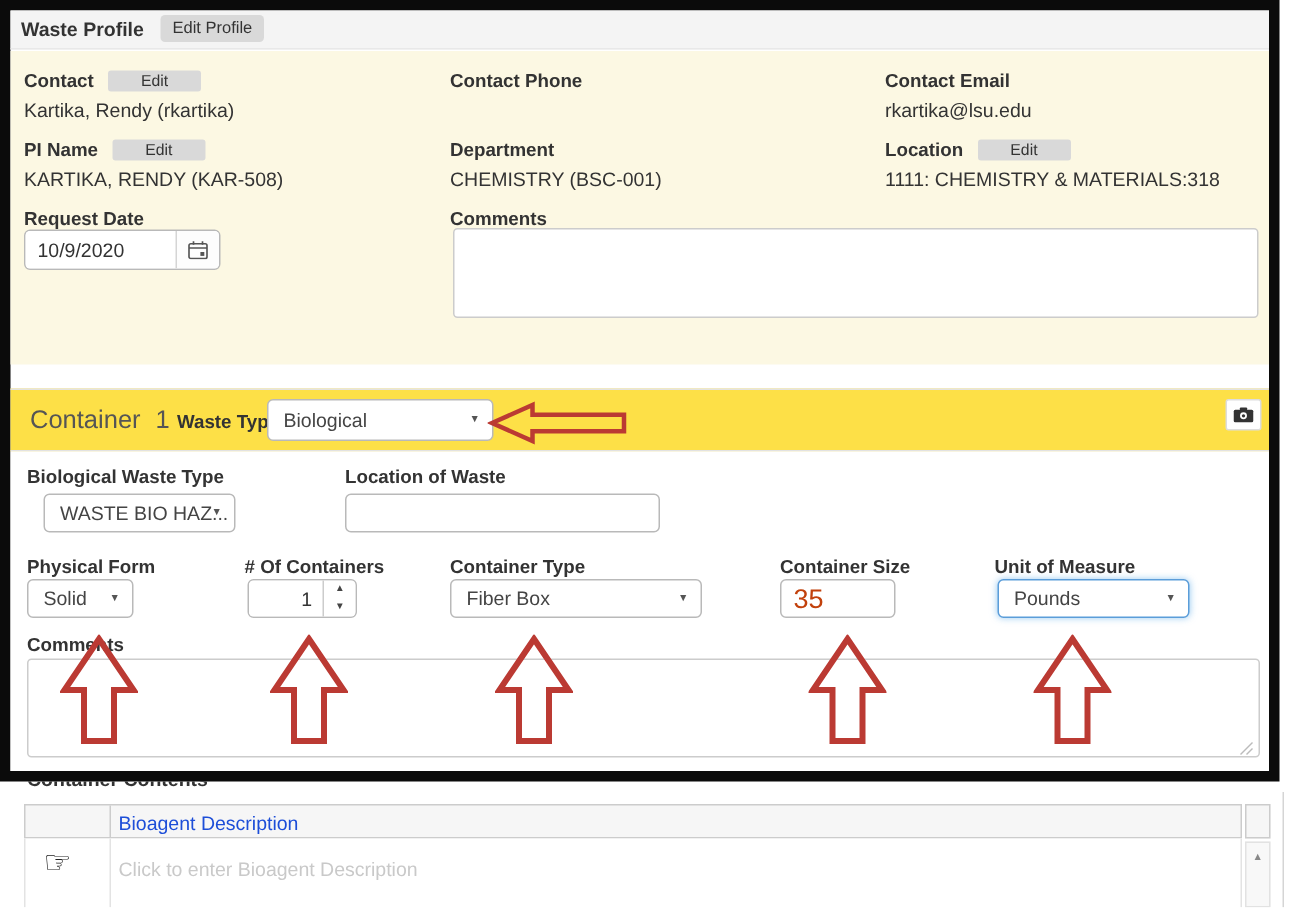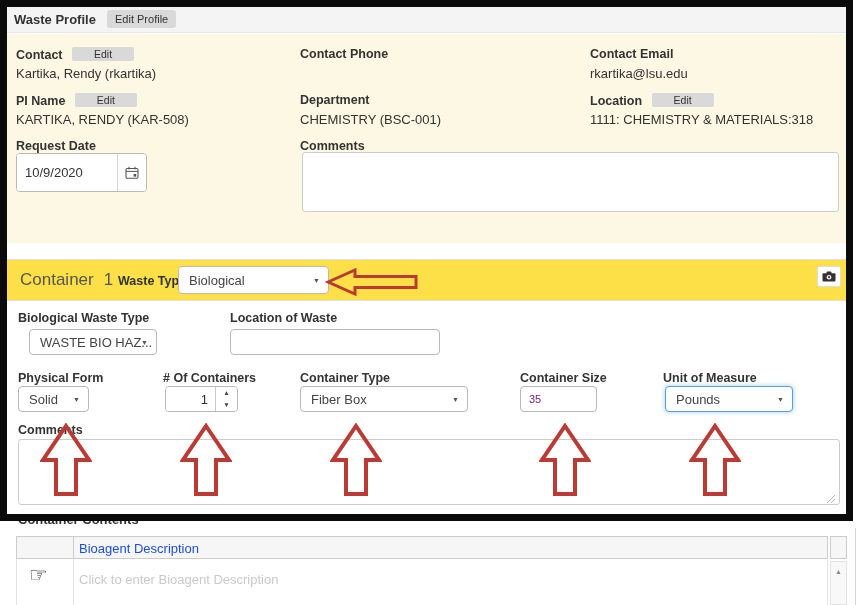--- a/index.html
+++ b/index.html
@@ -18,21 +18,21 @@
   .btn { background:#d9d9d9; border:none; border-radius:3px; color:#333; cursor:pointer;
          font-family:"Liberation Sans",sans-serif; }
   .editprofile { position:absolute; left:100px; top:3px; font-size:11px; padding:3px 8px; }
   .reqnum { position:absolute; right:5px; top:5px; font-size:13px; font-weight:bold; white-space:nowrap; }
 
   
   .profile { position:absolute; left:0; top:27px; width:839px; height:209px; background:#fcf8e3; }
   .lbl { position:absolute; font-size:12.5px; font-weight:bold; white-space:nowrap; }
   .val { position:absolute; font-size:13px; white-space:nowrap; }
   .miniedit { font-size:10.5px; padding:1px 22px; border-radius:2px; margin-left:6px; vertical-align:1px; }
-  .dategroup { position:absolute; left:9px; top:119px; width:131px; height:39px; background:#fff;
+  .dategroup { position:absolute; left:9px; top:119px; width:131px; height:27px; background:#fff;
                border:1px solid #b9b9b9; border-radius:4px; display:flex; overflow:hidden; }
   .dategroup input { flex:1; border:none; outline:none; font-size:13px; padding:0 8px; color:#333;
                      font-family:"Liberation Sans",sans-serif; min-width:0; background:#fff; }
   .calbtn { width:29px; border:none; border-left:1px solid #d5d5d5; background:#fdfdfd; cursor:pointer;
             display:flex; align-items:center; justify-content:center; }
   .ta { position:absolute; background:#fff; border:1px solid #ccc; border-radius:3px; resize:none;
         font-family:"Liberation Sans",sans-serif; font-size:13px; padding:4px 6px; outline:none; }
 
   
   .chead { position:absolute; left:0; top:252px; width:839px; height:42px; background:#fde047;
@@ -44,21 +44,21 @@
                border:1px solid #ddd; border-radius:2px; cursor:pointer; display:flex;
                align-items:center; justify-content:center; }
 
   
   .dd { position:absolute; background:#fff; border:1px solid #b9b9b9; border-radius:4px; cursor:pointer; }
   .dd .txt { position:absolute; left:10px; top:50%; transform:translateY(-50%);
              font-size:13px; color:#444; white-space:nowrap; }
   .caret { position:absolute; right:8px; top:50%; transform:translateY(-50%);
            font-size:7px; color:#555; }
   .ti { position:absolute; background:#fff; border:1px solid #b9b9b9; border-radius:4px;
-        font-size:11px; color:#701a75; padding:0 8px; outline:none;
+        font-size:18px; color:#c2410c; padding:0 8px; outline:none;
         font-family:"Liberation Sans",sans-serif; }
 
   
   .cform { position:absolute; left:0; top:294px; width:839px; height:213px; background:#fff; }
   .spin { position:absolute; left:158px; top:85px; width:73px; height:26px; background:#fff;
           border:1px solid #b9b9b9; border-radius:4px; display:flex; overflow:hidden; }
   .spin input { flex:1; border:none; outline:none; text-align:right; font-size:13px; padding-right:7px;
                 color:#333; font-family:"Liberation Sans",sans-serif; min-width:0; }
   .spincol { width:22px; border-left:1px solid #ccc; display:flex; flex-direction:column; }
   .spinbtn { flex:1; border:none; background:#fff; font-size:6.5px; color:#444; cursor:pointer;

